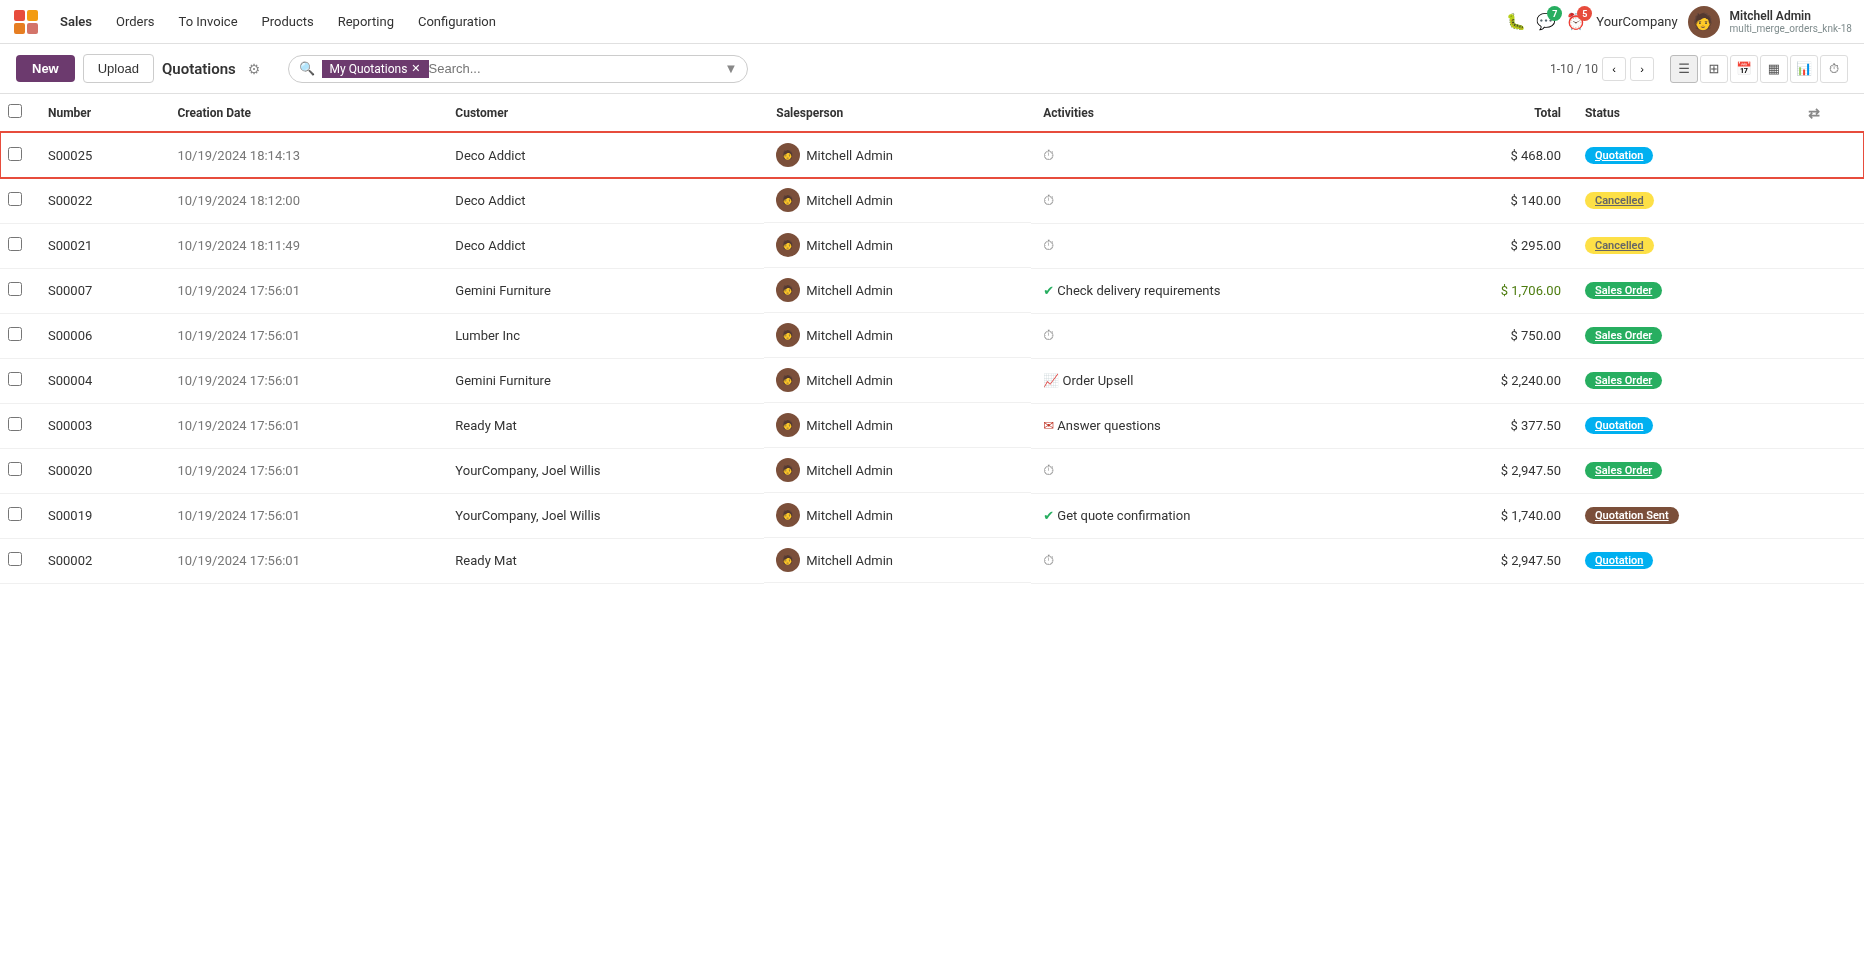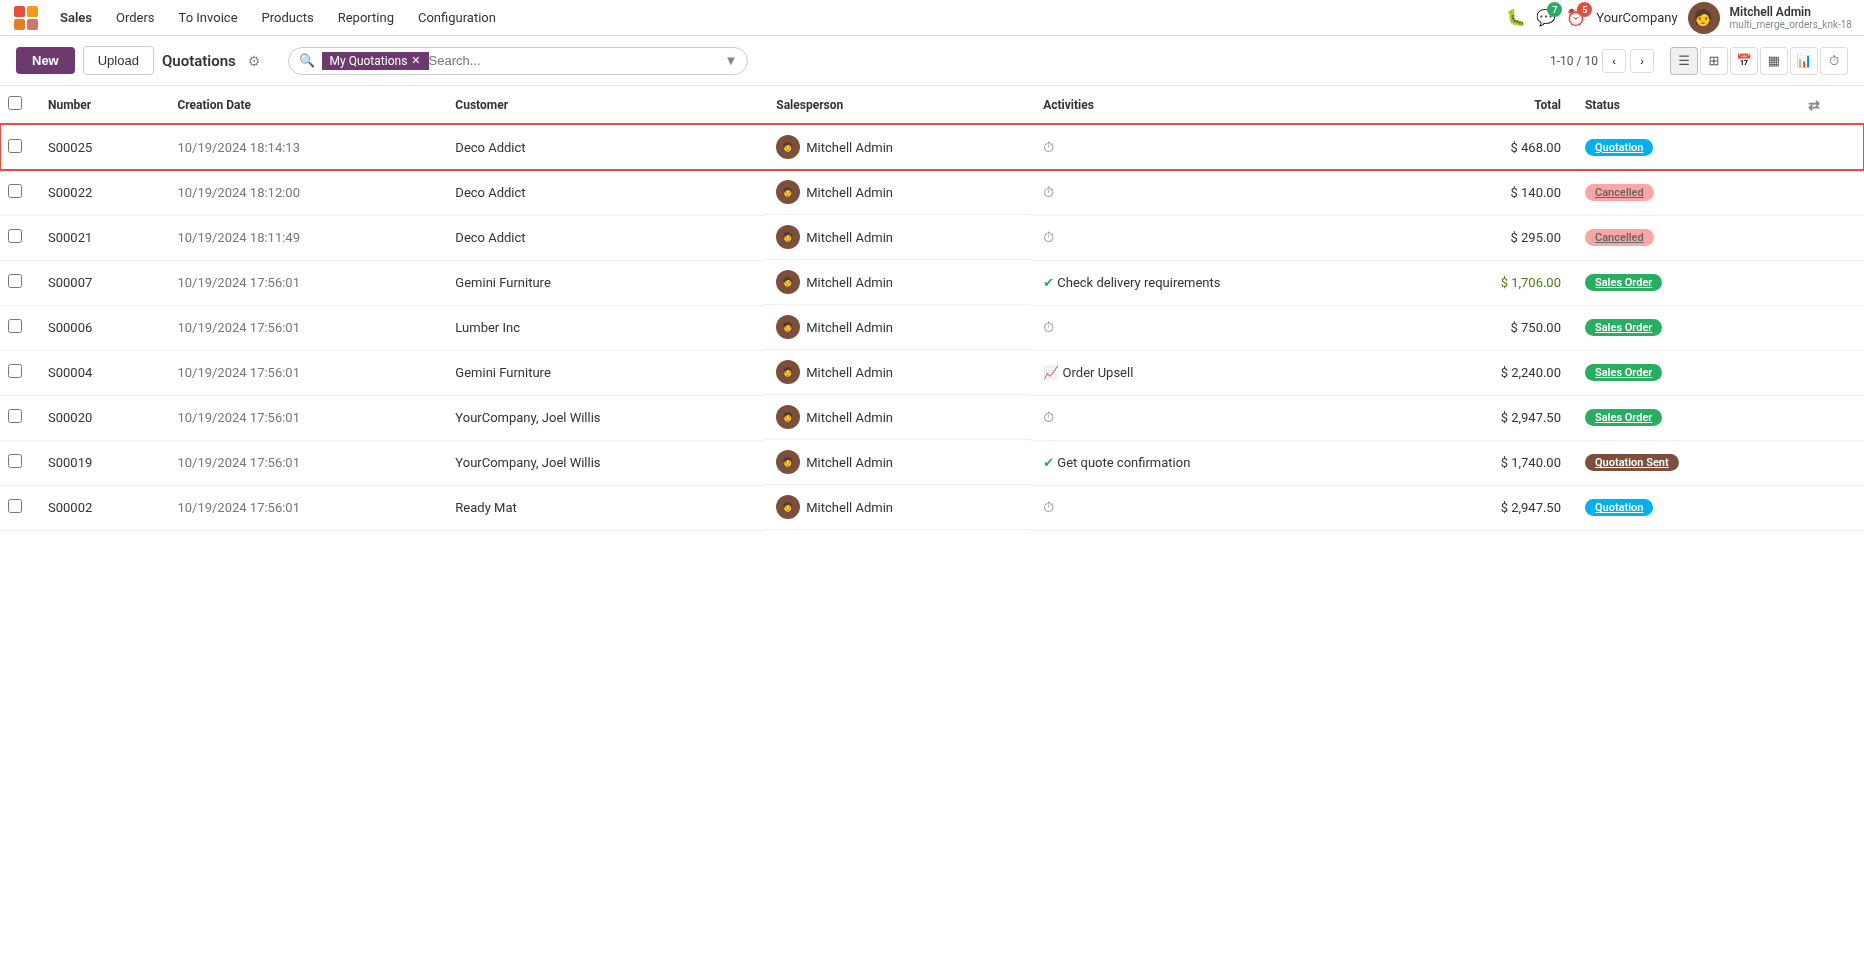--- a/index.html
+++ b/index.html
@@ -1,20 +1,20 @@
 <!DOCTYPE html>
 <html><head>
   <meta charset="utf-8">
   <style>
     * { box-sizing: border-box; margin: 0; padding: 0; }
     body { font-family: -apple-system, BlinkMacSystemFont, 'Segoe UI', Roboto, sans-serif; font-size: 13px; background: #fff; color: #333; }
 
     
     .top-nav {
-      display: flex; align-items: center; height: 36px;
+      display: flex; align-items: center; height: 44px;
       background: #fff; border-bottom: 1px solid #e0e0e0;
       padding: 0 12px; gap: 4px;
     }
     .app-logo {
       width: 28px; height: 28px; margin-right: 6px;
       display: flex; align-items: center; justify-content: center;
     }
     .app-logo svg { width: 28px; height: 28px; }
     .nav-item {
       padding: 6px 10px; cursor: pointer; color: #333; font-size: 13px;
@@ -98,21 +98,21 @@
       width: 24px; height: 24px; border-radius: 50%;
       background: #7b4f3a; display: inline-flex; align-items: center; justify-content: center;
       color: #fff; font-size: 9px; margin-right: 6px; vertical-align: middle;
     }
     .salesperson-cell { display: flex; align-items: center; }
     .status-badge {
       border-radius: 12px; padding: 2px 10px; font-size: 11px; font-weight: 600;
       display: inline-block; white-space: nowrap; text-decoration: underline;
     }
     .badge-quotation { background: #00b0f0; color: #fff; }
-    .badge-cancelled { background: #fca5a5; color: #666; }
+    .badge-cancelled { background: #fde047; color: #666; }
     .badge-sales-order { background: #27ae60; color: #fff; }
     .badge-quotation-sent { background: #7b4f3a; color: #fff; }
     .activity-icon { color: #888; font-size: 14px; }
     .activity-check { color: #27ae60; }
     .activity-mail { color: #c0392b; }
     .activity-upsell { color: #2ecc71; }
     td.total { text-align: right; font-size: 13px; }
     td.total.blue { color: #4d7c0f; }
     th.total-col { text-align: right; }
     .checkbox { width: 14px; height: 14px; cursor: pointer; }
@@ -288,20 +288,34 @@
             <span class="avatar-small">🧑</span>
             <span>Mitchell Admin</span>
           </td>
           <td><span class="activity-upsell">📈</span> <span>Order Upsell</span></td>
           <td class="total">$ 2,240.00</td>
           <td><span class="status-badge badge-sales-order">Sales Order</span></td>
           <td></td>
         </tr>
         <tr>
           <td class="checkbox-col"><input type="checkbox" class="checkbox" style=""></td>
+          <td>S00003</td>
+          <td style="color: rgb(119, 119, 119);">10/19/2024 17:56:01</td>
+          <td>Ready Mat</td>
+          <td class="salesperson-cell">
+            <span class="avatar-small">🧑</span>
+            <span>Mitchell Admin</span>
+          </td>
+          <td><span class="activity-mail">✉</span> <span>Answer questions</span></td>
+          <td class="total">$ 377.50</td>
+          <td><span class="status-badge badge-quotation">Quotation</span></td>
+          <td></td>
+        </tr>
+        <tr>
+          <td class="checkbox-col"><input type="checkbox" class="checkbox" style=""></td>
           <td>S00020</td>
           <td style="color: rgb(119, 119, 119);">10/19/2024 17:56:01</td>
           <td>YourCompany, Joel Willis</td>
           <td class="salesperson-cell">
             <span class="avatar-small">🧑</span>
             <span>Mitchell Admin</span>
           </td>
           <td><span class="activity-icon">⏱</span></td>
           <td class="total">$ 2,947.50</td>
           <td><span class="status-badge badge-sales-order">Sales Order</span></td>

